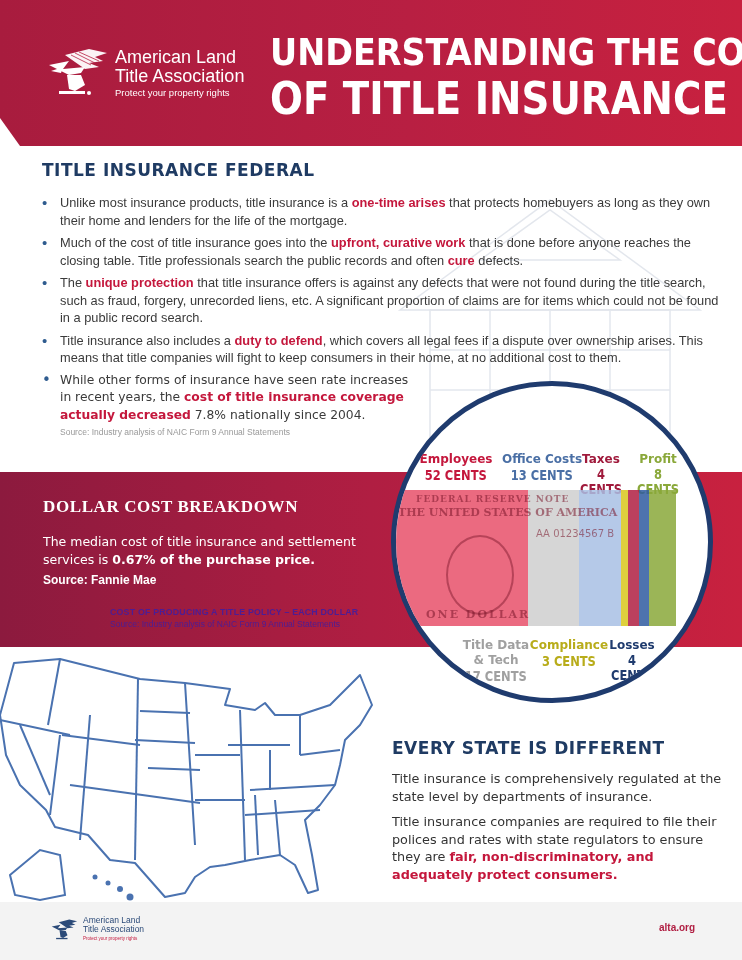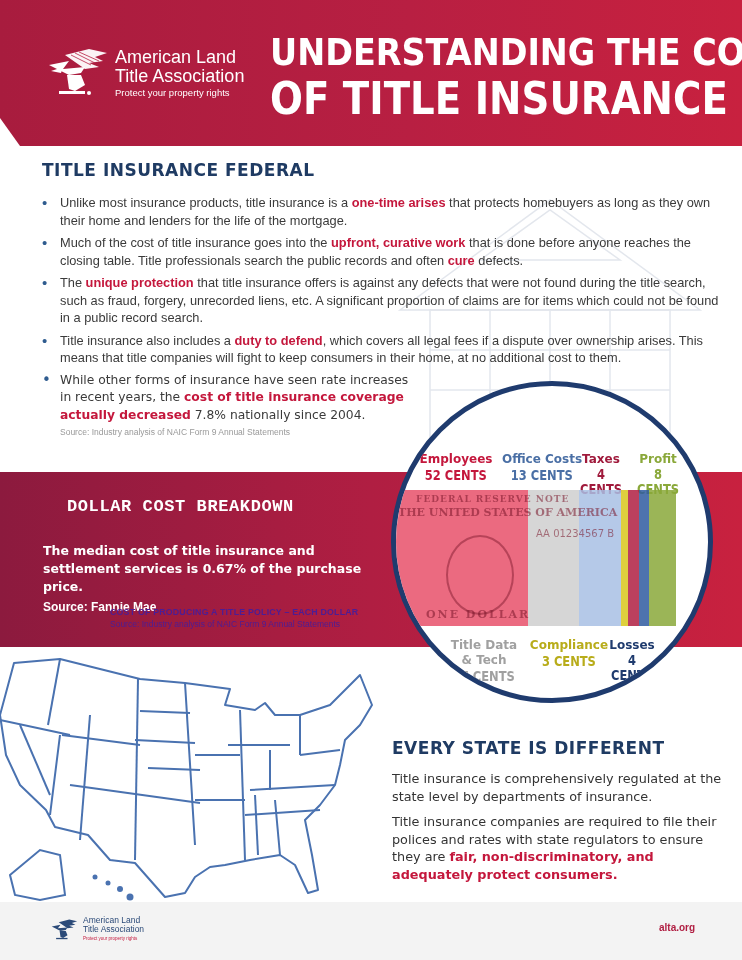--- a/index.html
+++ b/index.html
@@ -33,22 +33,22 @@
   .hl { color: #c4173c; font-weight: bold; }
   .benefits li.narrow { width: 380px; font-family: "DejaVu Sans", sans-serif; font-size: 12.3px; }
   .source-small { font-size: 8.5px; color: #999; padding-left: 18px; margin-top: -2px; }
 
   
   .band {
     position: absolute; left: 0; top: 472px; width: 742px; height: 175px;
     background: linear-gradient(90deg, #8c1a3e 0%, #b01e42 50%, #c8213f 100%);
   }
   .dollar-text { position: absolute; left: 43px; top: 497px; width: 340px; color: #fff; }
-  .dollar-text .dh { font-size: 17px; font-weight: bold; letter-spacing: 0.6px; font-family: Liberation Mono, monospace; margin-left: 24px; }
-  .dollar-text .dp { margin-top: 26px; font-size: 12.5px; line-height: 18px; font-family: "DejaVu Sans", sans-serif; font-weight: bold; }
+  .dollar-text .dh { font-size: 17px; font-weight: bold; letter-spacing: 0.6px; font-family: Liberation Serif, serif; }
+  .dollar-text .dp { margin-top: 16px; font-size: 12.5px; line-height: 18px; font-family: "DejaVu Sans", sans-serif; }
   .dollar-text .ds { font-size: 12px; margin-top: 4px; font-weight: bold; }
   .cost-label { position: absolute; left: 110px; top: 607px; color: #4c1d95; }
   .cost-label .cl1 { font-size: 8.8px; font-weight: bold; letter-spacing: 0.2px; }
   .cost-label .cl2 { font-size: 8.5px; margin-top: 2px; }
 
   
   .circle {
     position: absolute; left: 391px; top: 381px; width: 322px; height: 322px;
     border-radius: 50%; background: #ffffff; border: 5px solid #1f3b6e; overflow: hidden;
   }
@@ -172,21 +172,21 @@
     <div class="seg" style="width:28px; background:#8aa83a;"></div>
     <div class="bill-text">
       <div style="position:absolute; left:30px; top:4px; font-size:9px; letter-spacing:1px;">FEDERAL RESERVE NOTE</div>
       <div style="position:absolute; left:12px; top:16px; font-size:11px;">THE UNITED STATES OF AMERICA</div>
       <div style="position:absolute; left:150px; top:38px; font-size:10px; font-weight:normal; font-family:'DejaVu Sans',sans-serif;">AA 01234567 B</div>
       <div style="position:absolute; left:60px; top:45px; width:68px; height:80px; border-radius:50%; border:2px solid rgba(120,20,40,0.45);"></div>
       <div style="position:absolute; left:40px; top:118px; font-size:11px; letter-spacing:2px;">ONE DOLLAR</div>
     </div>
   </div>
 
-  <div class="chart-label" style="left:48px; top:252px; width:80px; color:#a0a0a0;">
+  <div class="chart-label" style="left:60px; top:252px; width:80px; color:#a0a0a0;">
     <div class="nm">Title Data &amp; Tech</div>
     <div class="vl">17 CENTS</div>
   </div>
   <div class="chart-label" style="left:132px; top:252px; width:82px; color:#b8ac1a;">
     <div class="nm">Compliance</div>
     <div class="vl">3 CENTS</div>
   </div>
   <div class="chart-label" style="left:204px; top:252px; width:64px; color:#1f3b6e;">
     <div class="nm">Losses</div>
     <div class="vl">4 CENTS</div>

